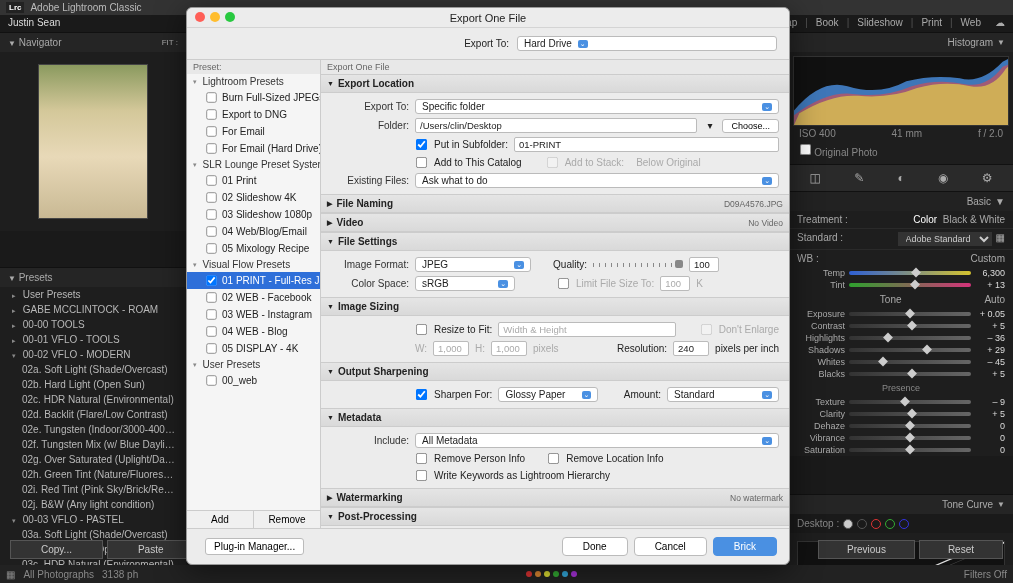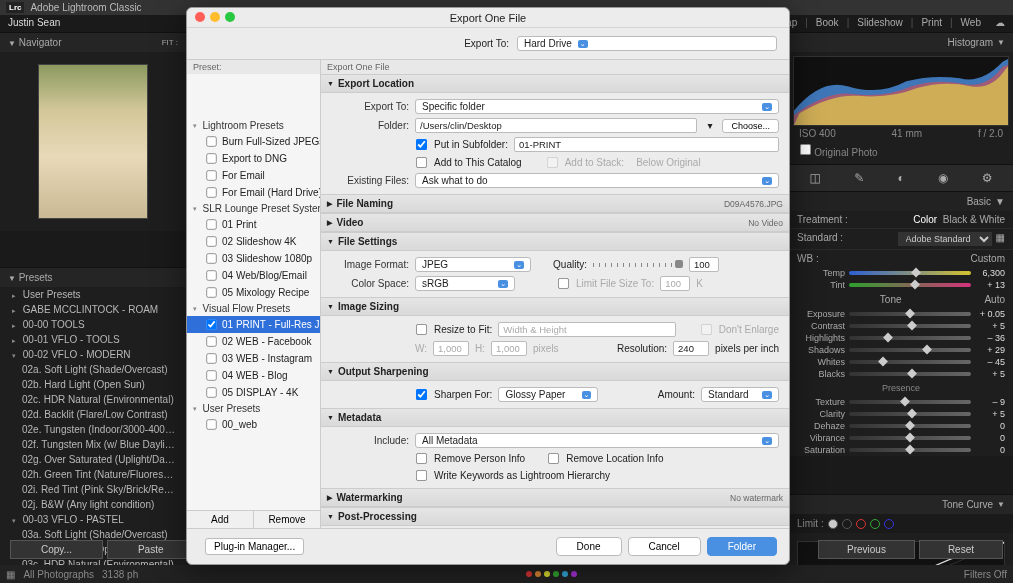--- a/index.html
+++ b/index.html
@@ -75,21 +75,21 @@
 .traffic{position:absolute;left:8px;top:4px;display:flex;gap:5px;}
 .traffic span{width:10px;height:10px;border-radius:50%;}
 .tl-r{background:#ff5f57;}.tl-y{background:#ffbd2e;}.tl-g{background:#28c940;}
 .dlg-title{font-size:11px;font-weight:500;}
 .export-to-row{padding:8px 12px;display:flex;align-items:center;gap:8px;justify-content:flex-end;}
 .export-to-row label{font-size:10px;}
 .dd{background:#fff;border:1px solid #bbb;border-radius:3px;padding:1px 6px;font-size:10px;display:inline-flex;align-items:center;gap:6px;}
 .dd .arr{background:#4a90e2;color:#fff;font-size:7px;padding:0 2px;border-radius:2px;}
 
 .dlg-body{flex:1;display:flex;overflow:hidden;border-top:1px solid #ccc;}
-.preset-col{width:134px;background:#f5f5f5;border-right:1px solid #ccc;display:flex;flex-direction:column;gap:44px;}
+.preset-col{width:134px;background:#f5f5f5;border-right:1px solid #ccc;display:flex;flex-direction:column;}
 .preset-col-hdr{font-size:9px;color:#666;padding:2px 6px;background:#e8e8e8;}
 .preset-tree{flex:1;overflow:auto;font-size:9.5px;}
 .pt-item{padding:2px 6px 2px 18px;white-space:nowrap;overflow:hidden;cursor:pointer;display:flex;align-items:center;gap:4px;}
 .pt-item.grp{padding-left:6px;color:#333;}
 .pt-item.grp::before{content:"▾";font-size:7px;color:#888;margin-right:2px;}
 .pt-item input[type=checkbox]{transform:scale(0.8);}
 .pt-item.sel{background:#2e6fd9;color:#fff;}
 .preset-col-btns{display:flex;border-top:1px solid #ccc;}
 .preset-col-btns button{flex:1;padding:3px 0;font-size:10px;background:#f0f0f0;border:none;border-right:1px solid #ccc;}
 .preset-col-btns button:last-child{border-right:none;}
@@ -324,21 +324,21 @@
         </div>
         <span class="slider-val">0</span>
       </div>
   </div>
 
   <div class="panel-header" style="justify-content:flex-end;margin-top:38px;">
       <span>Tone Curve</span> 
       <span class="tri" style="margin-left:4px;">▼</span>
     </div>
   <div class="adjust-dots">
-      <span style="color:#888;">Limit :</span>
+      <span style="color:#888;">Desktop :</span>
     <span class="dot w"></span>
     <span class="dot"></span>
     <span class="dot r"></span>
     <span class="dot g"></span>
     <span class="dot b"></span>
   </div>
   <div class="tone-curve-box">
       <div class="tone-curve">
     <svg viewBox="0 0 100 100" preserveAspectRatio="none" style="width:100%;height:100%;">
       <line x1="0" y1="100" x2="100" y2="0" stroke="#444" stroke-width="0.5"></line>
@@ -536,21 +536,21 @@
       <div class="section-body">
         <div class="srow">
             <span class="lbl"></span>
             <input type="checkbox" checked="" class="chk" style="">
             <span>Sharpen For:</span>
             <span class="dd" style="width:100px;">
               <span>Glossy Paper</span>
               <span class="arr" style="margin-left:auto;">⌄</span>
             </span>
           <span style="margin-left:auto;">Amount:</span>
-            <span class="dd" style="width:78px;">
+            <span class="dd" style="width:112px;">
               <span>Standard</span>
               <span class="arr" style="margin-left:auto;">⌄</span>
             </span>
           </div>
       </div>
 
       <div class="section-hdr">
           <span class="tri">▼</span>
           <span>Metadata</span>
         </div>
@@ -591,15 +591,15 @@
         
         
       </div>
     </div>
   </div>
   <div class="dlg-footer">
     <button class="plugin">Plug-in Manager...</button>
     <span class="spacer"></span>
     <button>Done</button>
     <button>Cancel</button>
-    <button class="primary">Folder</button>
+    <button class="primary">Brick</button>
   </div>
 </div>
 
 </body></html>

